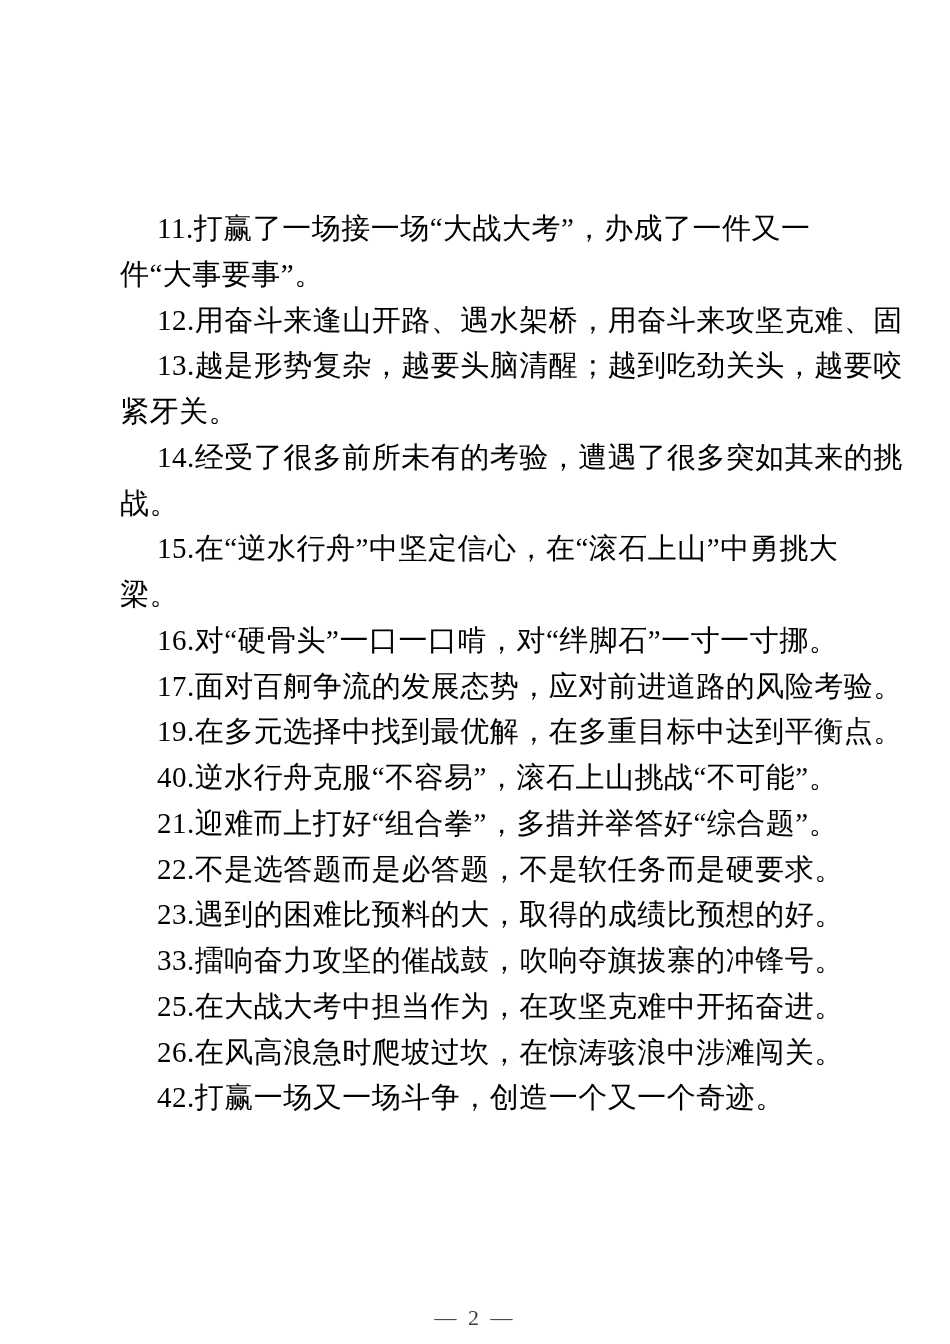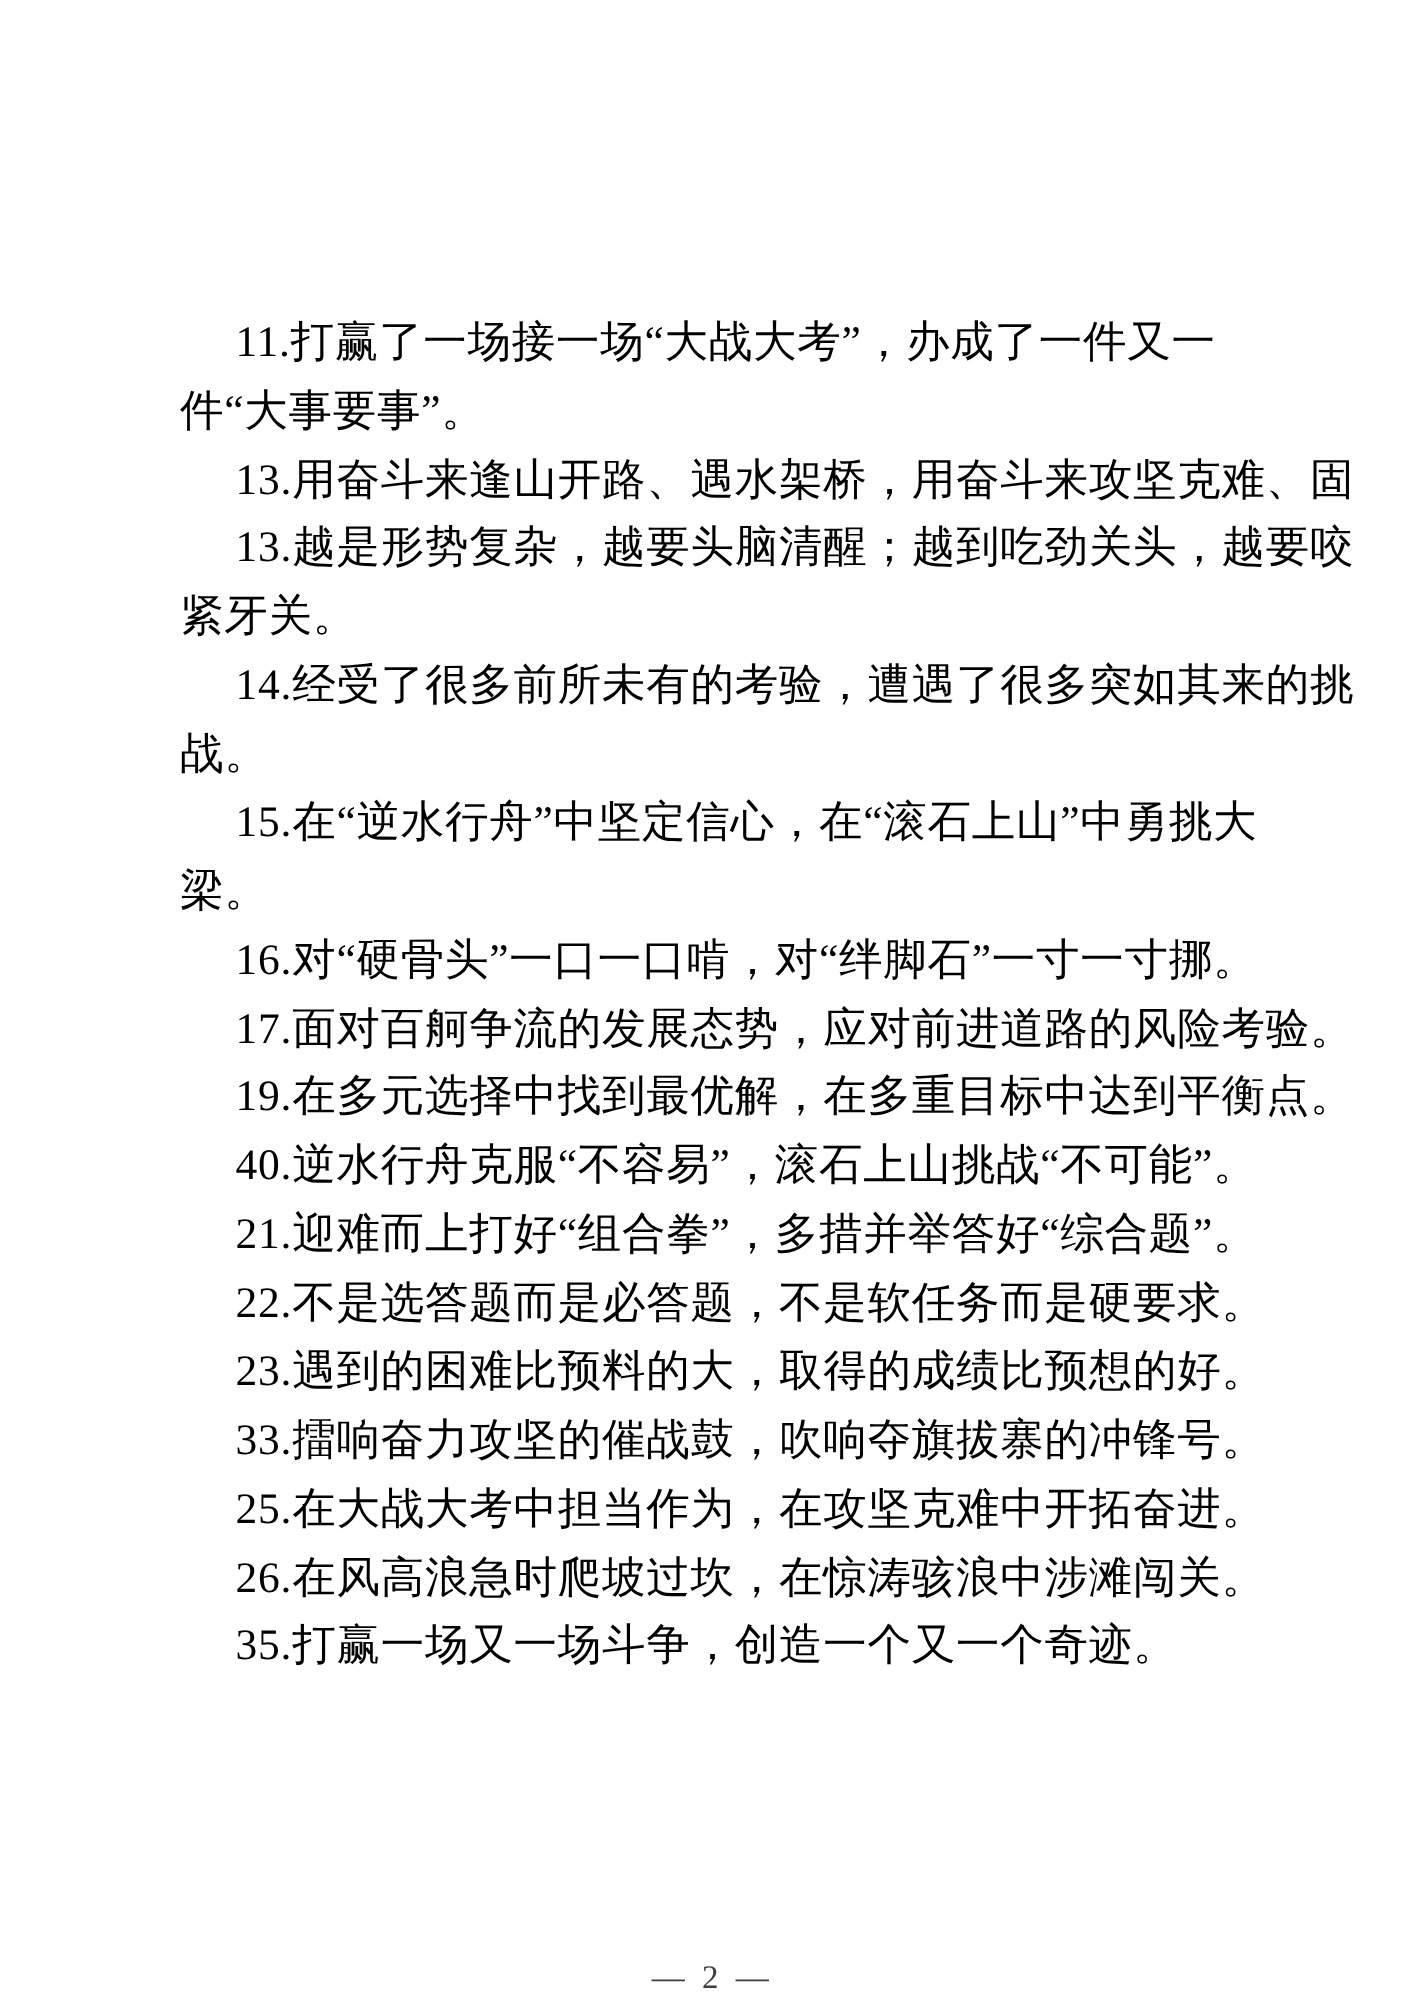--- a/index.html
+++ b/index.html
@@ -48,21 +48,21 @@
 </head>
 <body>
 
 <div class="page">
   <div class="content" id="document-body">
       <div>
         <div class="text-line first">11.打赢了一场接一场“大战大考”，办成了一件又一</div>
         <div class="text-line">件“大事要事”。</div>
       </div>
       <div>
-        <div class="text-line first">13.用奋斗来逢山开路、遇水架桥，用奋斗来攻坚克难、固</div>
+        <div class="text-line first">12.用奋斗来逢山开路、遇水架桥，用奋斗来攻坚克难、固</div>
       </div>
       <div>
         <div class="text-line first">13.越是形势复杂，越要头脑清醒；越到吃劲关头，越要咬</div>
         <div class="text-line">紧牙关。</div>
       </div>
       <div>
         <div class="text-line first">14.经受了很多前所未有的考验，遭遇了很多突如其来的挑</div>
         <div class="text-line">战。</div>
       </div>
       <div>
@@ -93,17 +93,17 @@
       <div>
         <div class="text-line first">33.擂响奋力攻坚的催战鼓，吹响夺旗拔寨的冲锋号。</div>
       </div>
       <div>
         <div class="text-line first">25.在大战大考中担当作为，在攻坚克难中开拓奋进。</div>
       </div>
       <div>
         <div class="text-line first">26.在风高浪急时爬坡过坎，在惊涛骇浪中涉滩闯关。</div>
       </div>
       <div>
-        <div class="text-line first">35.打赢一场又一场斗争，创造一个又一个奇迹。</div>
+        <div class="text-line first">42.打赢一场又一场斗争，创造一个又一个奇迹。</div>
       </div>
     </div>
   <div class="footer">— 2 —</div>
 </div>
 
 </body></html>

